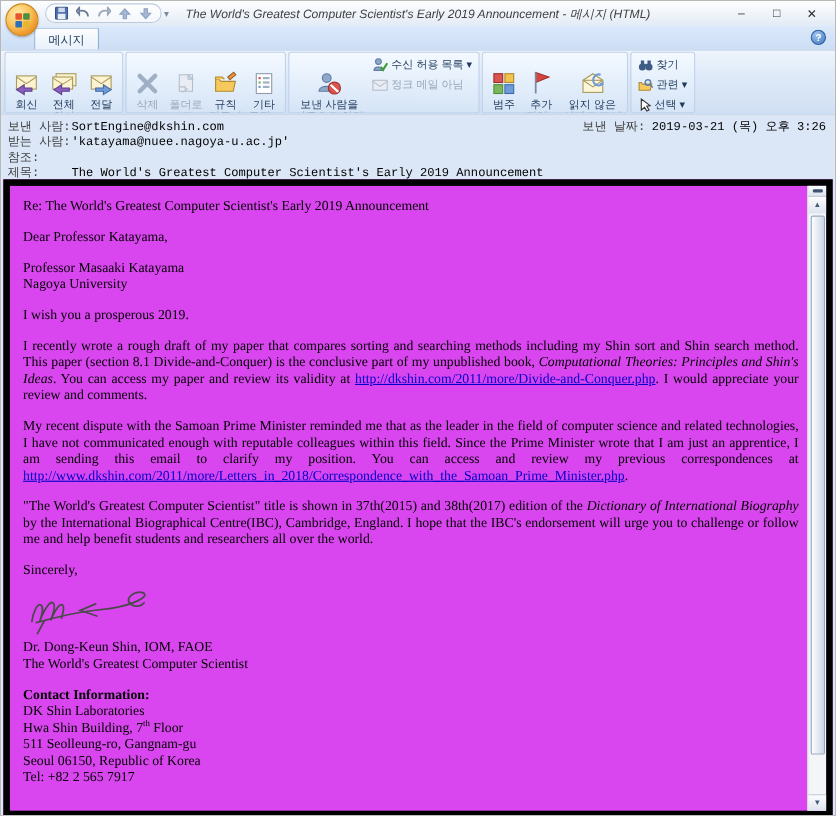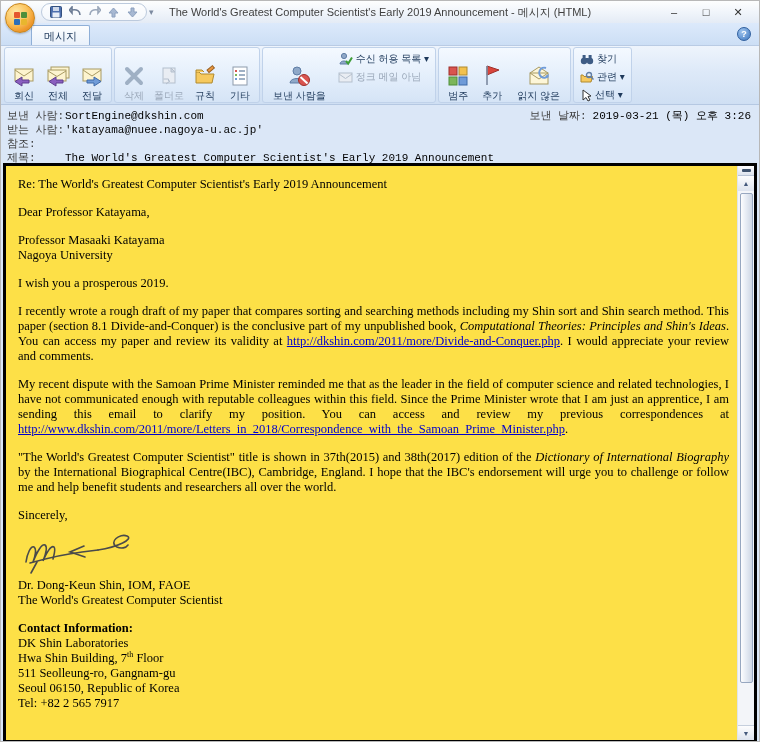--- a/index.html
+++ b/index.html
@@ -13,21 +13,21 @@
          background:radial-gradient(circle at 35% 30%, #ffe9a8, #fbc25a 45%, #ef9a2e 70%, #d97c14); border:1px solid #c8861d;
          display:flex; align-items:center; justify-content:center; box-shadow:0 1px 2px rgba(0,0,0,.25); }
   .orb-grid { width:13px; height:13px; display:grid; grid-template-columns:6px 6px; grid-template-rows:6px 6px; gap:1px; }
   .orb-grid span { background:#fff; border-radius:1px; }
   .orb-grid span:nth-child(1){ background:#e4572e; } .orb-grid span:nth-child(2){ background:#4f8f3b; }
   .orb-grid span:nth-child(3){ background:#2d6fb8; } .orb-grid span:nth-child(4){ background:#e8b62e; }
   .qat { margin-left:40px; display:flex; align-items:center; gap:3px; border:1px solid #bccadd; border-radius:9px; padding:1px 6px; background:rgba(255,255,255,.55); height:18px; }
   .qat .qbtn { width:16px; height:14px; display:flex; align-items:center; justify-content:center; }
   .qat svg { display:block; }
   .qat-sep { color:#7c8aa0; font-size:9px; margin-left:2px; }
-  .title-text { position:absolute; left:0; right:0; text-align:center; font-size:11px; color:#3f3f3f; pointer-events:none; }
+  .title-text { position:absolute; left:0; right:0; text-align:center; font-size:11px; color:#3f3f3f; pointer-events:none;font-style:italic; }
   .wincontrols { margin-left:auto; display:flex; gap:2px; padding-right:6px; z-index:6; }
   .wincontrols .wbtn { width:30px; height:18px; display:flex; align-items:center; justify-content:center; font-size:11px; color:#333; }
 
   
   .tabrow { position:relative; height:23px; background:linear-gradient(#dce9fb,#ccdef5); display:flex; align-items:flex-end; padding-left:30px; border-bottom:1px solid #b9cbe4; }
   .tab { height:20px; padding:3px 12px 2px; font-size:11px; color:#1e395b; background:linear-gradient(#fcfdfe,#e9f1fb); border:1px solid #8fafd7; border-bottom:none; border-radius:2px 2px 0 0; }
   .helpbtn { position:absolute; right:8px; top:4px; width:14px; height:14px; border-radius:50%; background:radial-gradient(circle at 35% 30%, #9ec4ee, #3f78c0); border:1px solid #2f5f9e; color:#fff; font-size:9px; font-weight:bold; display:flex; align-items:center; justify-content:center; }
 
   
   .ribbon { height:59px; background:linear-gradient(#eef4fc,#dde9f8 45%,#cfdff3); border-bottom:1px solid #b5c8e2; display:flex; align-items:stretch; padding:1px 0 1px 2px; }
@@ -45,21 +45,21 @@
   
   .headerpane { height:58px; background:#dbe7f7; font-size:11px; color:#000; padding:5px 6px 2px 6px;font-family:Liberation Mono, monospace; }
   .hrow { display:flex; height:13px; line-height:13px; margin-bottom:1px; }
   .hlabel { width:58px; color:#3c3c3c; flex:none; }
   .hvalue { color:#000; }
   .hright { margin-left:auto; display:flex; gap:6px; padding-right:2px; }
   .hright .hlabel { width:auto; }
 
   
   .bodypane { height:582px; background:#dbe7f7; padding:0 2px 2px 2px; }
-  .bodyframe { height:100%; background:#fde047; border:3px solid #000000; display:flex; }
+  .bodyframe { height:100%; background:#d946ef; border:6px solid #000000; display:flex; }
   .bodycontent { flex:1; overflow:hidden; padding:11px 8px 0 12px; font-family:"Liberation Serif", serif; font-size:12.5px; line-height:15px; color:#000; }
   .para { text-align:justify; margin-bottom:13px; }
   .para a { color:#0000cc; text-decoration:underline; }
   .para sup { font-size:8px; vertical-align:super; line-height:0; }
   .sigwrap { margin:-4px 0 2px 2px; }
 
   
   .scrollbar { width:17px; flex:none; background:#f3f5f9; border-left:1px solid #dfe4ec; display:flex; flex-direction:column; align-items:center; }
   .sb-split { width:100%; height:10px; background:linear-gradient(#fdfdfe,#dde3ee); border-bottom:1px solid #b9c4d6; display:flex; align-items:center; justify-content:center; }
   .sb-split i { display:block; width:9px; height:3px; background:#3f536f; border-radius:1px; }

